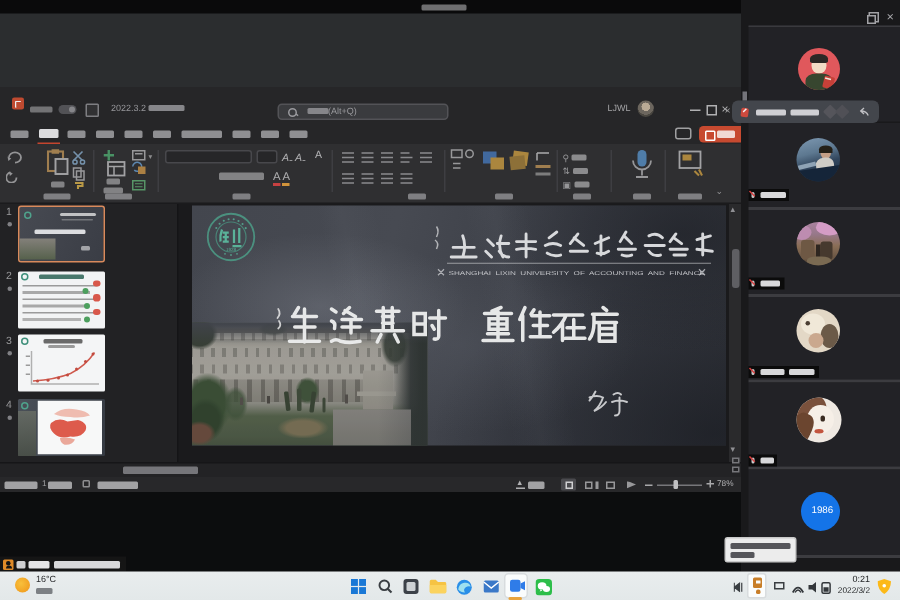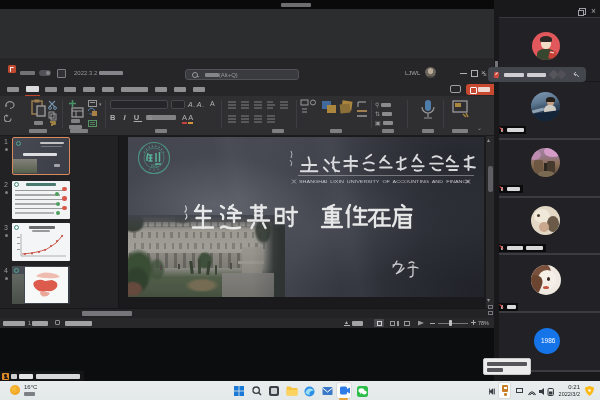--- a/index.html
+++ b/index.html
@@ -97,21 +97,20 @@
       <rect x="0.5" y="20.5" width="8" height="6" fill="none" stroke="#5da46f"></rect>
       <path d="M2 22.5 L7 22.5 M2 24.5 L7 24.5" stroke="#5da46f" stroke-width="0.8"></path>
       <text x="11" y="6" font-size="5" fill="#98989a">▾</text>
     </svg>
     <div class="a" style="left:105px;top:4px;width:1px;height:28px;background:#414144;"></div>
 
     <div class="a" style="left:110px;top:4px;width:58px;height:9px;background:#252527;border:1px solid #4c4c50;border-radius:2px;box-sizing:border-box;"></div>
     <div class="a" style="left:171px;top:4px;width:14px;height:9px;background:#252527;border:1px solid #4c4c50;border-radius:2px;box-sizing:border-box;"></div>
     <div class="a" style="left:188px;top:4px;color:#c5c5c7;font-size:7px;font-style:italic;">A₋ A₋</div>
     <div class="a" style="left:210px;top:4px;color:#c5c5c7;font-size:7px;">A</div>
-    <div class="a" style="left:110px;top:17px;width:108px;height:9px;color:#c0c0c2;font-size:7.5px;letter-spacing:3px;font-weight:bold;">B <i>I</i> <u>U</u> S</div>
     <div class="a" style="left:146px;top:19px;width:30px;height:5px;background:#8e8e90;border-radius:1px;"></div>
     <div class="a" style="left:182px;top:17px;color:#c0c0c2;font-size:7.5px;"><span style="border-bottom:2px solid #d44;">A</span> <span style="border-bottom:2px solid #e8a33d;">A</span></div>
     <div class="a" style="left:221px;top:4px;width:1px;height:28px;background:#414144;"></div>
 
     <svg class="a" style="left:227px;top:4px;" width="68" height="26" viewBox="0 0 68 26">
       <g stroke="#96969a" stroke-width="0.9">
         <path d="M1 2 h8 M1 5 h8 M1 8 h8"></path>
           <path d="M14 2 h8 M14 5 h8 M14 8 h8"></path>
         <path d="M27 2 h8 M27 5 h8 M27 8 h8"></path>
           <path d="M40 2 h6 M40 5 h8 M40 8 h6"></path>

